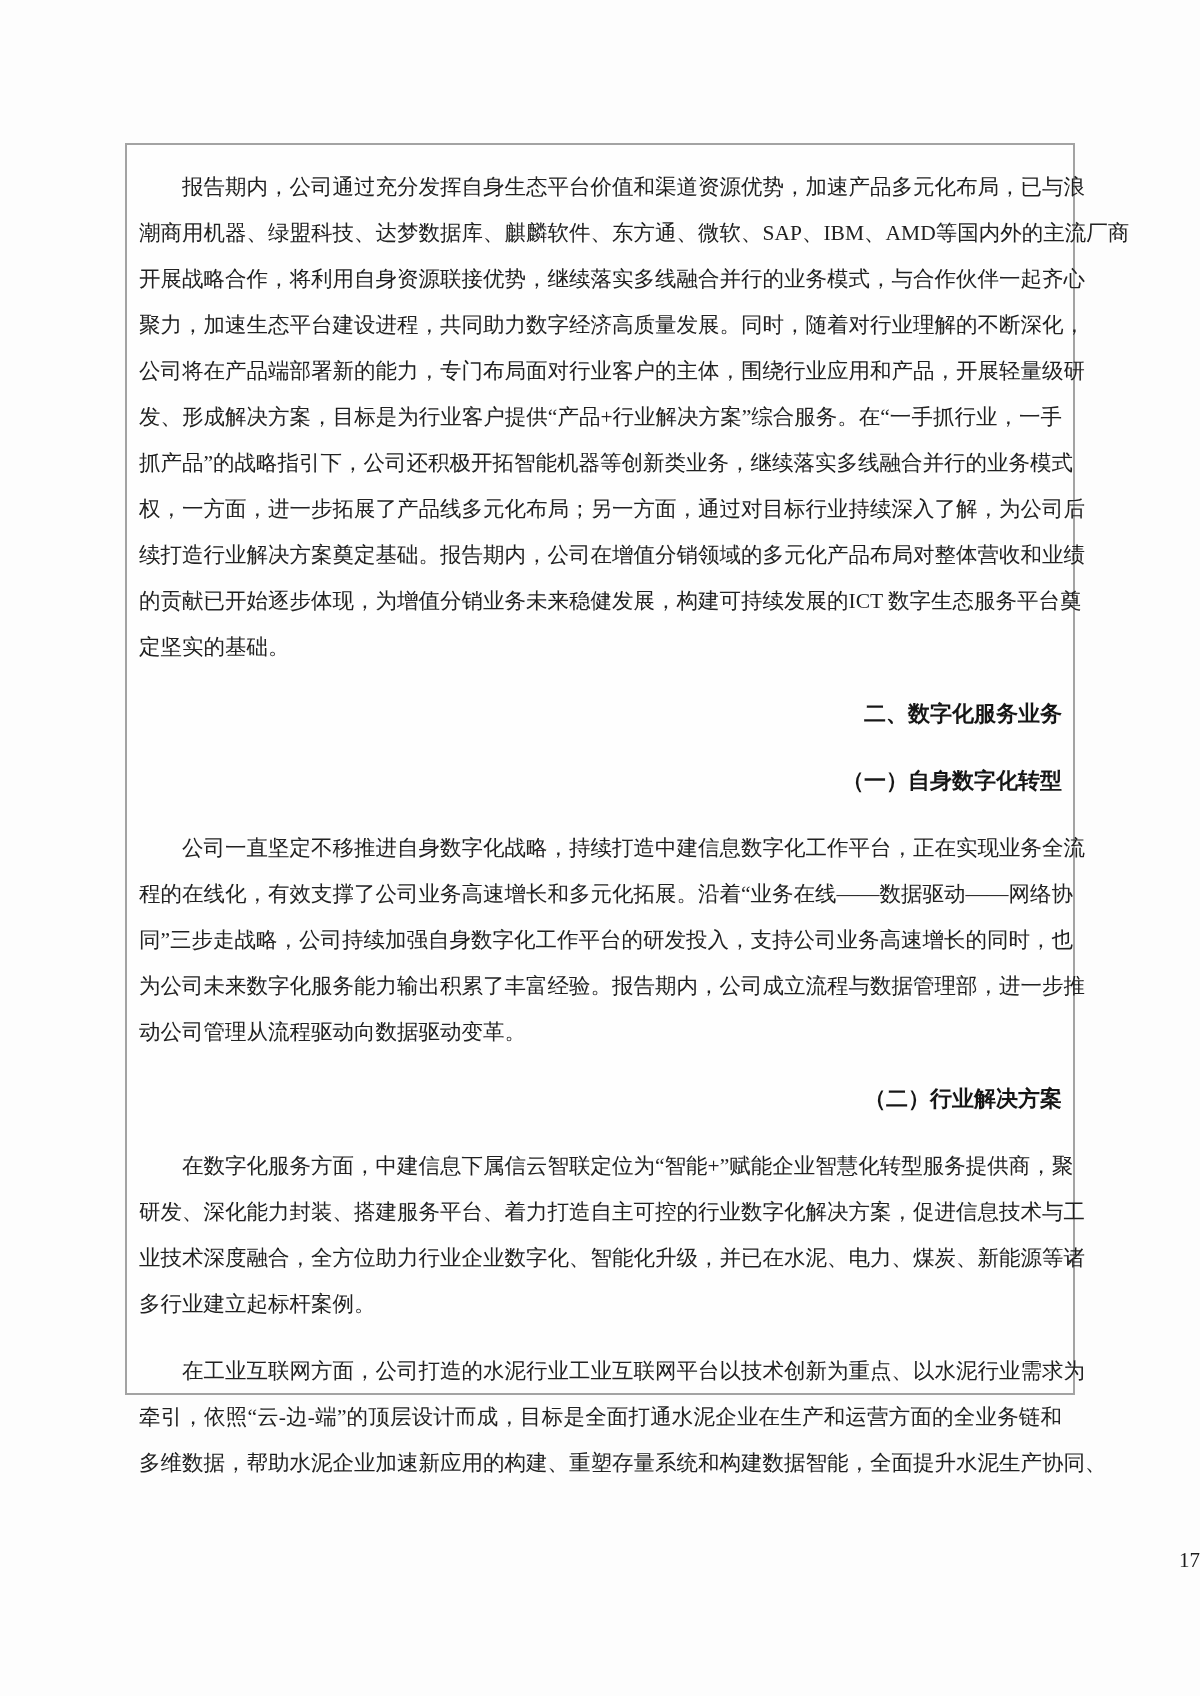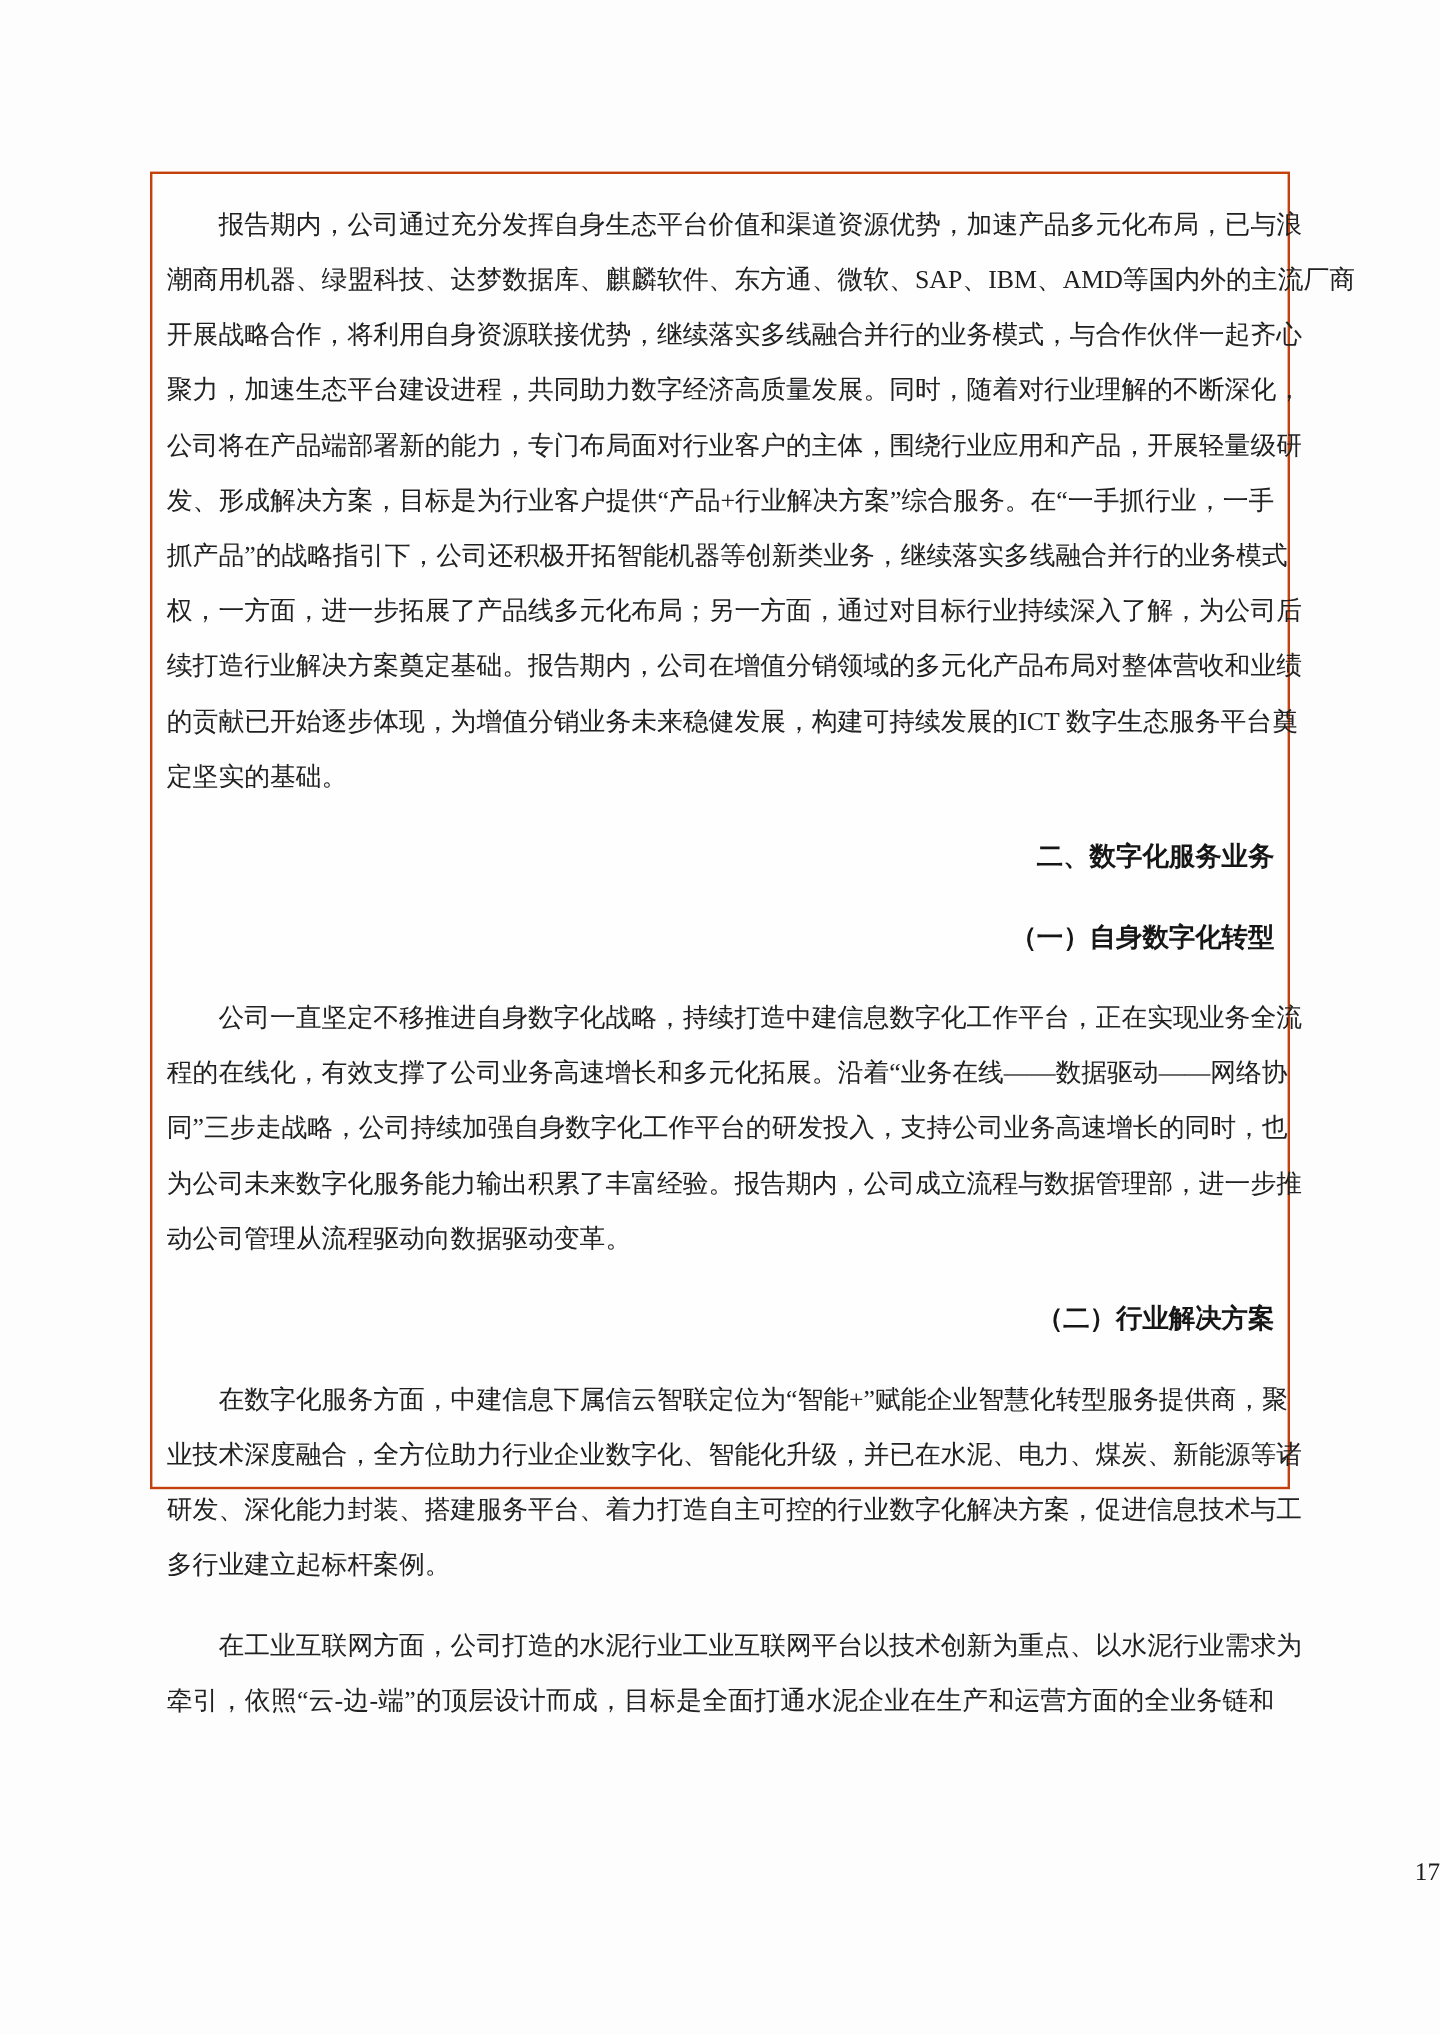--- a/index.html
+++ b/index.html
@@ -17,23 +17,23 @@
     position: absolute;
     left: 0; top: 0;
     width: 1200px;
     height: 1696px;
   }
   .frame {
     position: absolute;
     left: 125px;
     top: 143px;
     width: 950px;
-    height: 1098px;
+    height: 1252px;
     box-sizing: border-box;
-    border: 2px solid #c2410c;
+    border: 2px solid #a3a3a3;
     background: #fefefe;
     padding: 19px 11px 0 12px;
   }
   .paragraph { margin: 21px 0 0 0; }
   .frame > :first-child { margin-top: 0; }
   .line {
     height: 46px;
     line-height: 46px;
     font-size: 21.5px;
     text-align: justify;
@@ -90,23 +90,24 @@
       <div class="paragraph">
         <div class="line first">公司一直坚定不移推进自身数字化战略，持续打造中建信息数字化工作平台，正在实现业务全流</div>
         <div class="line">程的在线化，有效支撑了公司业务高速增长和多元化拓展。沿着“业务在线——数据驱动——网络协</div>
         <div class="line">同”三步走战略，公司持续加强自身数字化工作平台的研发投入，支持公司业务高速增长的同时，也</div>
         <div class="line">为公司未来数字化服务能力输出积累了丰富经验。报告期内，公司成立流程与数据管理部，进一步推</div>
         <div class="line last">动公司管理从流程驱动向数据驱动变革。</div>
       </div>
       <div class="heading level2">（二）行业解决方案</div>
       <div class="paragraph">
         <div class="line first">在数字化服务方面，中建信息下属信云智联定位为“智能+”赋能企业智慧化转型服务提供商，聚</div>
+        <div class="line">研发、深化能力封装、搭建服务平台、着力打造自主可控的行业数字化解决方案，促进信息技术与工</div>
         <div class="line">业技术深度融合，全方位助力行业企业数字化、智能化升级，并已在水泥、电力、煤炭、新能源等诸</div>
-        <div class="line">研发、深化能力封装、搭建服务平台、着力打造自主可控的行业数字化解决方案，促进信息技术与工</div>
         <div class="line last">多行业建立起标杆案例。</div>
       </div>
       <div class="paragraph">
         <div class="line first">在工业互联网方面，公司打造的水泥行业工业互联网平台以技术创新为重点、以水泥行业需求为</div>
         <div class="line">牵引，依照“云-边-端”的顶层设计而成，目标是全面打通水泥企业在生产和运营方面的全业务链和</div>
+        <div class="line">多维数据，帮助水泥企业加速新应用的构建、重塑存量系统和构建数据智能，全面提升水泥生产协同、</div>
       </div>
     </div>
   <div class="page-number">17</div>
 </div>
 
 </body></html>

